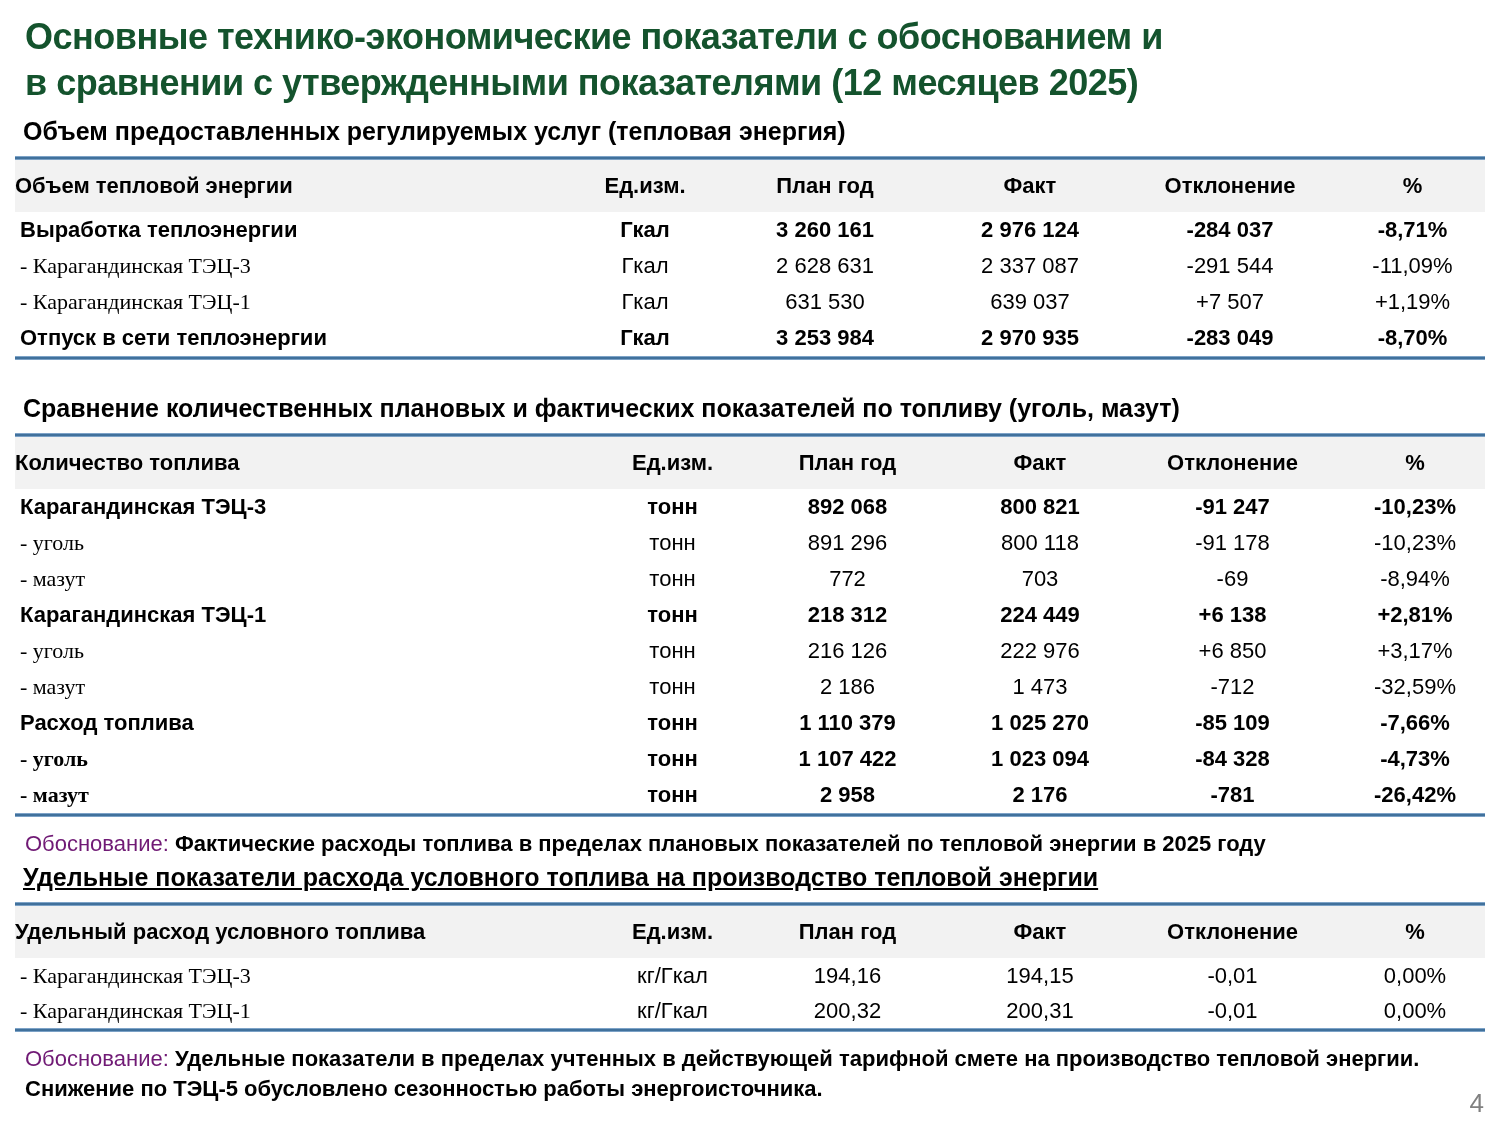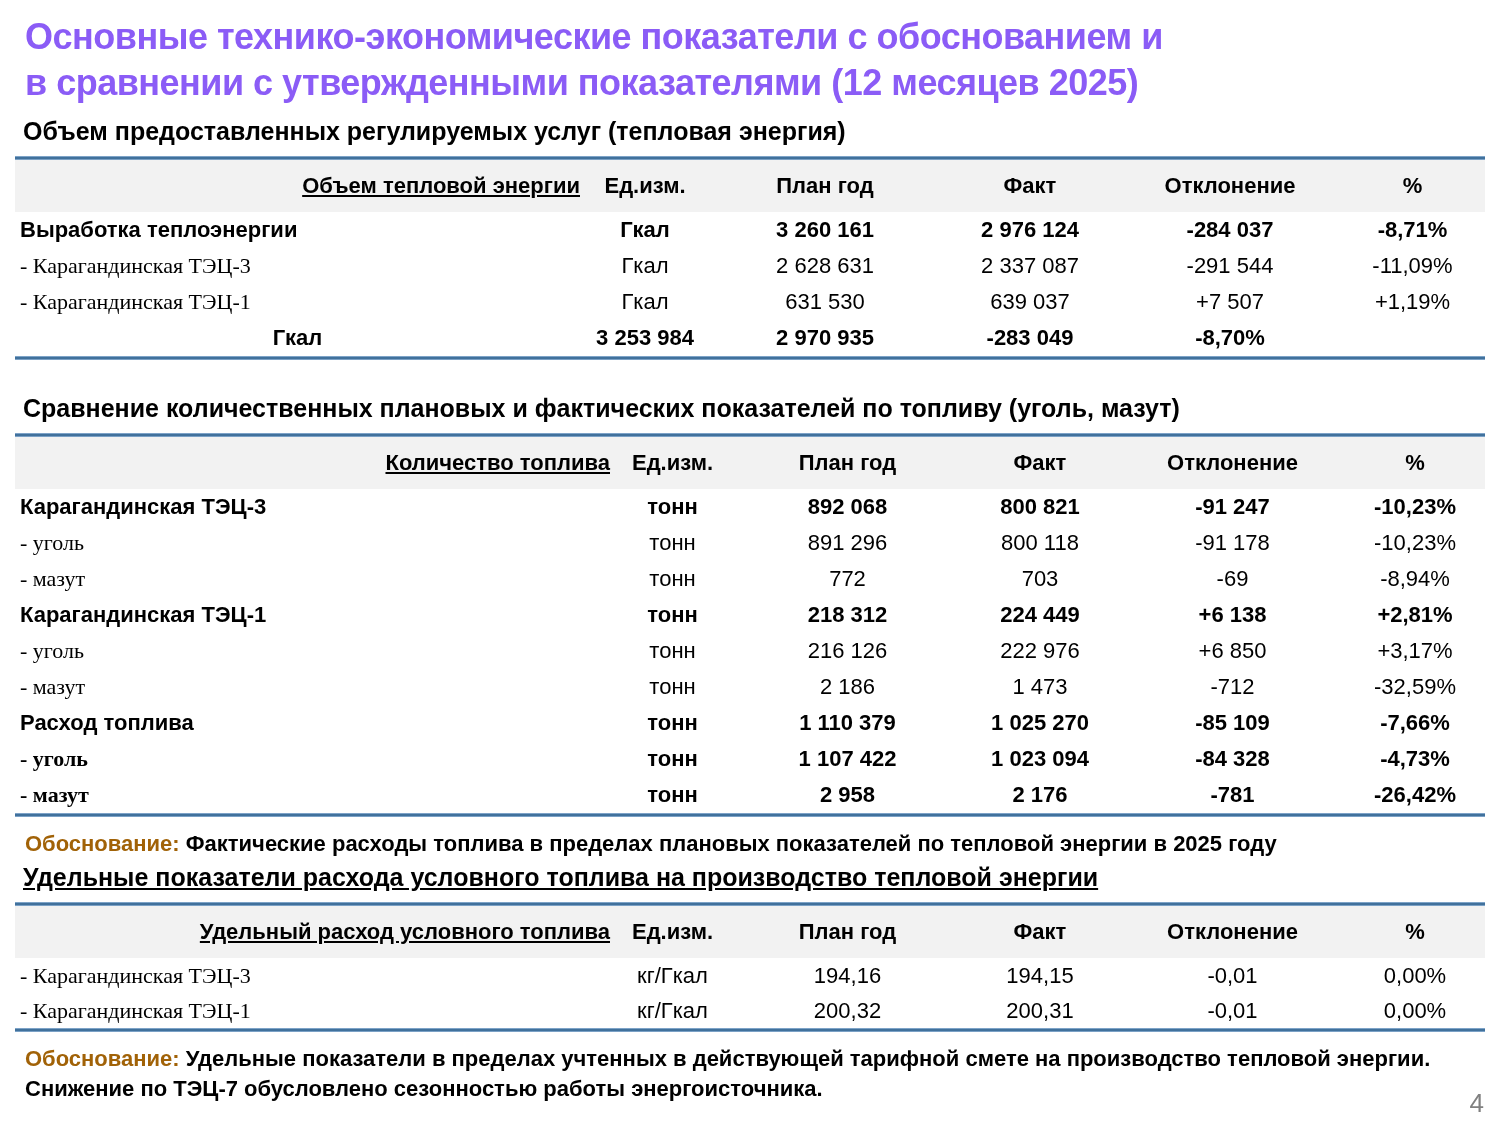--- a/index.html
+++ b/index.html
@@ -3,21 +3,21 @@
 <meta charset="utf-8">
 <style>
   * { margin:0; padding:0; box-sizing:border-box; }
   html,body { background:#ffffff; }
   body { font-family:"Liberation Sans", sans-serif; color:#000; }
   .slide {
     position:relative; width:1500px; height:1125px; background:#fff;
     overflow:hidden; padding:12px 15px 0 15px;
   }
   .title {
-    color:#8b5cf6; font-weight:700; font-size:36px; line-height:1.27;
+    color:#14532d; font-weight:700; font-size:36px; line-height:1.27;
     margin:2px 0 12px 10px; letter-spacing:-0.5px;
   }
   .section-head {
     font-size:25px; font-weight:700; color:#000; margin:0 0 10px 8px;
   }
   .sh1 { margin-top:8px; }
   .sh2 { margin-top:34px; }
   .sh3 { margin-top:4px;text-decoration:underline; }
 
   .tbl { width:1470px; }
@@ -27,26 +27,26 @@
   }
   .row { display:grid; align-items:center; }
   .t1 .row { grid-template-columns:565px 130px 230px 180px 220px 145px; }
   .t2 .row { grid-template-columns:595px 125px 225px 160px 225px 140px; }
   .t3 .row { grid-template-columns:595px 125px 225px 160px 225px 140px; }
   .hdr { background:#F2F2F2; height:52px; font-weight:700; font-size:22px; }
   .body-row { height:36px; font-size:22px; }
   .t3 .body-row { height:35px; }
   .cell { text-align:center; white-space:nowrap; }
   .cell.lbl { text-align:left; padding-left:5px; }
-  .cell.hlbl { text-align:right;text-decoration:underline; }
+  .cell.hlbl { text-align:left; }
   .ind { padding-left:14px;font-family:Liberation Serif, serif; }
   .b { font-weight:700; }
 
   .just { font-size:22px; font-weight:700; margin:10px 0 0 10px; line-height:1.36; width:1470px; }
-  .just-label { color:#a16207; font-weight:700; }
+  .just-label { color:#701a75; font-weight:400; }
   .j1 { margin-top:12px; }
   .j2 { margin-top:12px; }
 
   .page-num {
     position:absolute; right:16px; bottom:6px;
     color:#808080; font-size:26px; font-weight:400;
   }
 </style>
 </head>
 <body>
@@ -85,20 +85,21 @@
     </div>
     <div class="row body-row">
       <div class="cell lbl ind">- Карагандинская ТЭЦ-1</div>
       <div class="cell">Гкал</div>
       <div class="cell">631 530</div>
       <div class="cell">639 037</div>
       <div class="cell">+7 507</div>
       <div class="cell">+1,19%</div>
     </div>
     <div class="row body-row b">
+      <div class="cell lbl">Отпуск в сети теплоэнергии</div>
       <div class="cell">Гкал</div>
       <div class="cell">3 253 984</div>
       <div class="cell">2 970 935</div>
       <div class="cell">-283 049</div>
       <div class="cell">-8,70%</div>
     </div>
     <div class="bline"></div>
   </div>
 
   <div class="section-head sh2">Сравнение количественных плановых и фактических показателей по топливу (уголь, мазут)</div>
@@ -214,17 +215,17 @@
       <div class="cell lbl ind">- Карагандинская ТЭЦ-1</div>
       <div class="cell">кг/Гкал</div>
       <div class="cell">200,32</div>
       <div class="cell">200,31</div>
       <div class="cell">-0,01</div>
       <div class="cell">0,00%</div>
     </div>
     <div class="bline"></div>
   </div>
 
-  <div class="just j2"><span class="just-label">Обоснование:</span> <span>Удельные показатели в пределах учтенных в действующей тарифной смете на производство тепловой энергии. Снижение по ТЭЦ-7 обусловлено сезонностью работы энергоисточника.</span></div>
+  <div class="just j2"><span class="just-label">Обоснование:</span> <span>Удельные показатели в пределах учтенных в действующей тарифной смете на производство тепловой энергии. Снижение по ТЭЦ-5 обусловлено сезонностью работы энергоисточника.</span></div>
 
   <div class="page-num">4</div>
 
 </div>
 
 </body></html>

